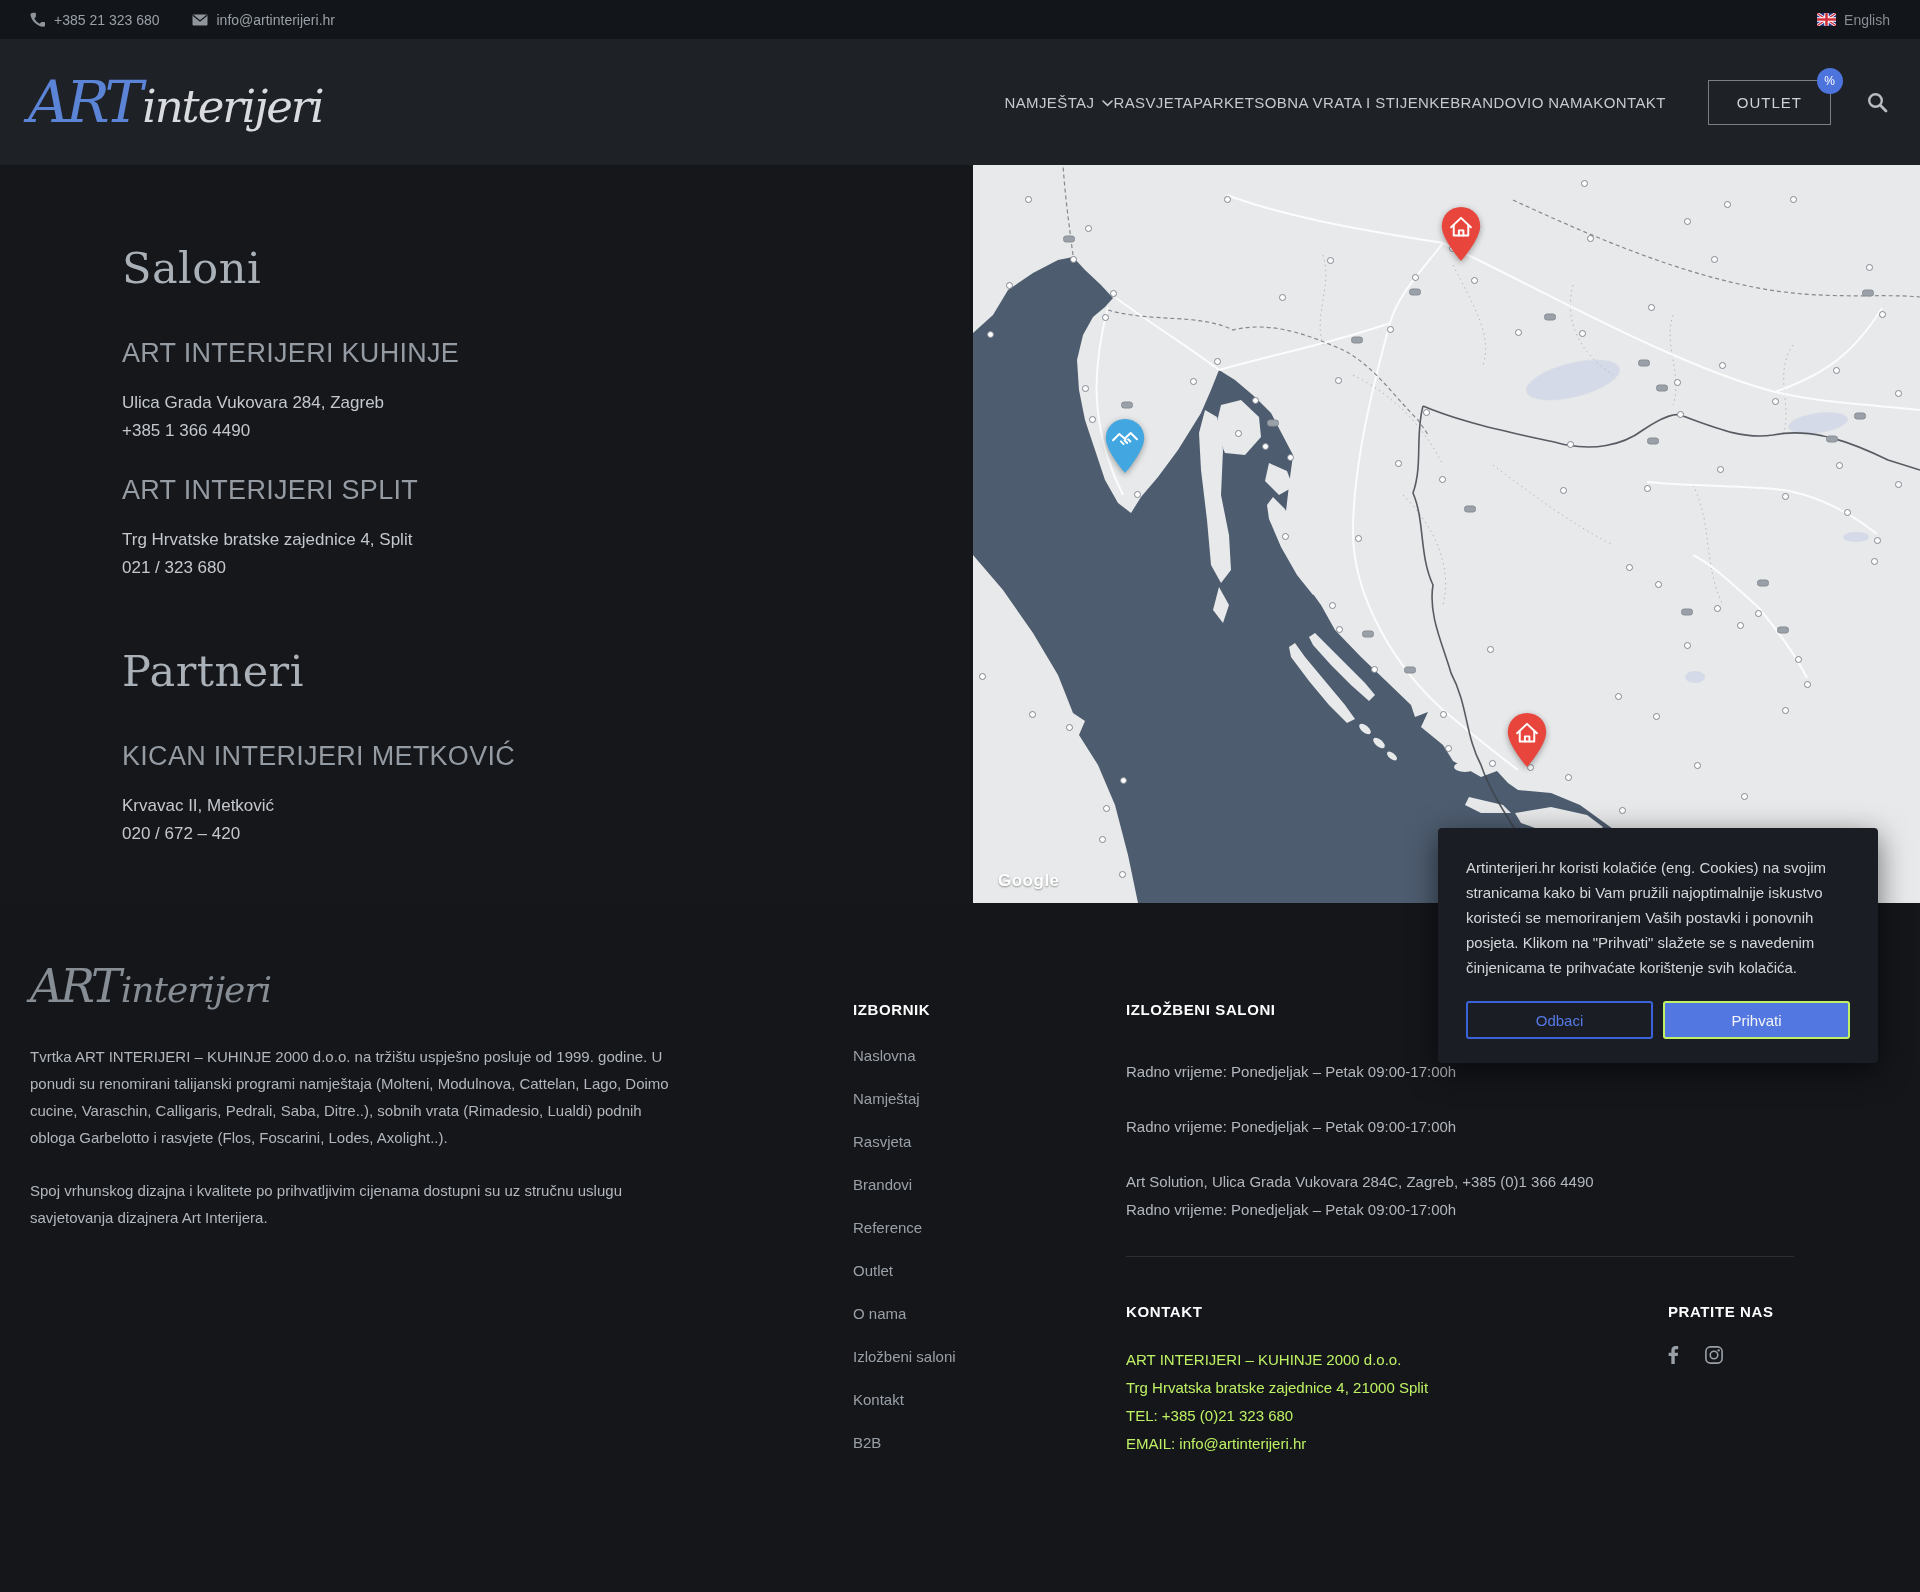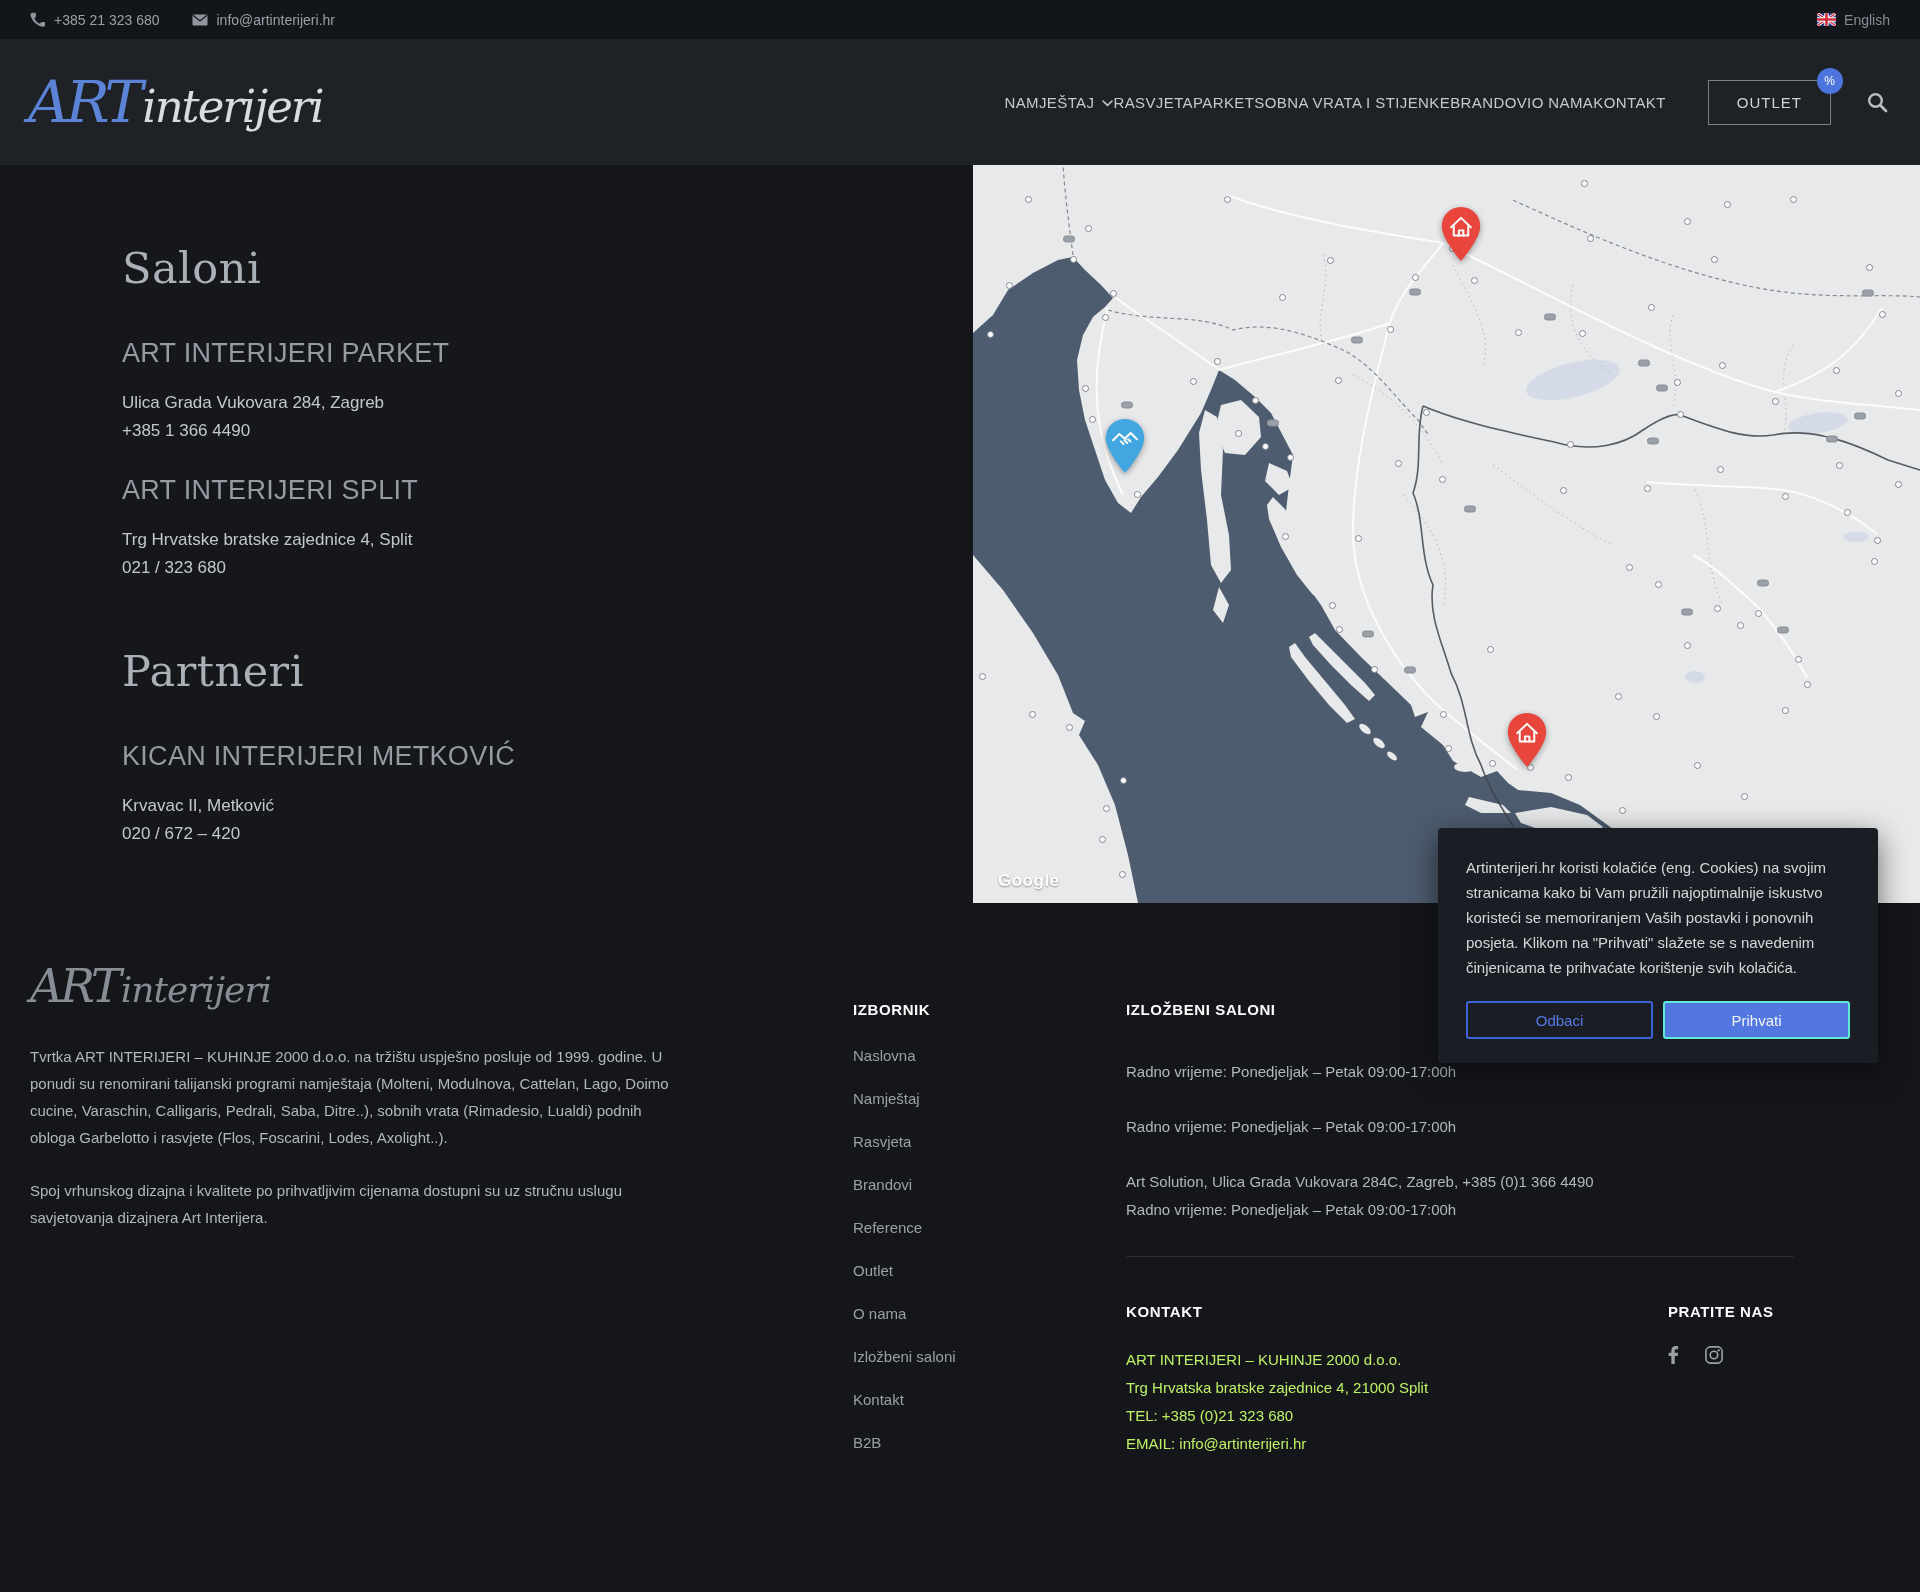--- a/index.html
+++ b/index.html
@@ -94,21 +94,21 @@
 
   
   .bottombar{height:37px;background:#0c0e11;display:flex;align-items:center;justify-content:center;font-size:13.5px;color:#c9ccd0;}
 
   
   .cookie{position:absolute;left:1438px;top:828px;width:440px;z-index:40;background:#1a1d23;border-radius:4px;box-shadow:0 8px 30px rgba(0,0,0,.55);padding:27px 28px 24px;}
   .cookie-text{font-size:15px;line-height:25px;color:#d5d7da;}
   .cookie-buttons{display:flex;gap:10px;margin-top:21px;}
   .cookie-buttons button{flex:1;height:38px;font-size:15px;font-family:inherit;border-radius:3px;cursor:pointer;}
   .btn-decline{background:transparent;border:2px solid #3b62d8;color:#5579e5;}
-  .btn-accept{background:#5277e0;border:2px solid #5eead4;color:#f2f4f8;}
+  .btn-accept{background:#5277e0;border:2px solid #bef264;color:#f2f4f8;}
 </style>
 </head>
 <body>
 
 <div class="page">
 
   <div class="topbar">
     <div class="tb-left">
       <span class="tb-item">
         <svg width="15" height="15" viewBox="0 0 16 16">
@@ -185,21 +185,21 @@
       </span>
     </nav>
   </div>
 
   <div class="main">
     <div class="content">
       <h1>Saloni</h1>
       <div class="entries layer-block">
 
       <div class="entry">
-            <h3>ART INTERIJERI PARKET</h3>
+            <h3>ART INTERIJERI KUHINJE</h3>
             <p>Ulica Grada Vukovara 284, Zagreb</p>
             <p>+385 1 366 4490</p>
           </div>
           <div class="entry">
             <h3>ART INTERIJERI SPLIT</h3>
             <p>Trg Hrvatske bratske zajednice 4, Split</p>
             <p>021 / 323 680</p>
           </div>
         </div>
       <h1 class="partneri">Partneri</h1>

